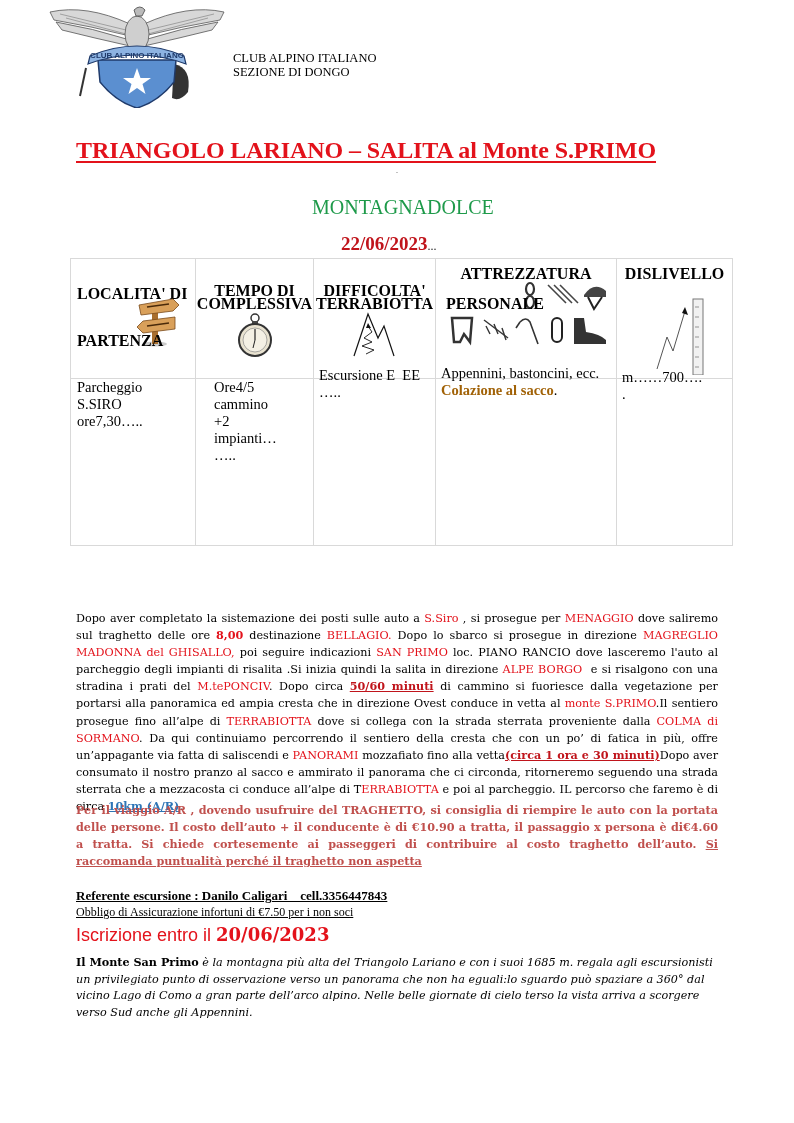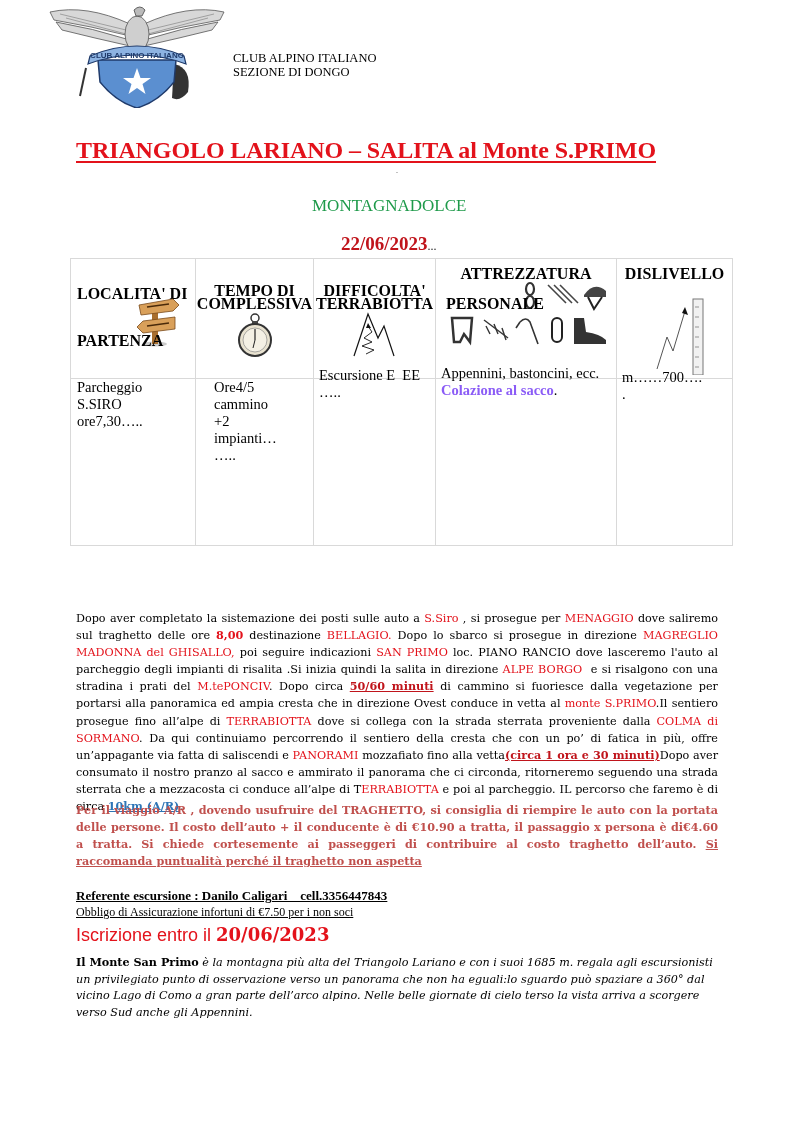--- a/index.html
+++ b/index.html
@@ -2,21 +2,21 @@
 <html><head>
 <meta charset="utf-8">
 <style>
   html, body { margin:0; padding:0; background:#ffffff; }
   body { width:794px; height:1123px; position:relative; overflow:hidden; font-family:"Liberation Serif", serif; color:#000; }
   .abs { position:absolute; }
   .logo { left:46px; top:2px; width:182px; height:106px; }
   .org { left:233px; top:51px; font-size:12.5px; line-height:14px; }
   .title { left:76px; top:137px; font-size:24px; font-weight:bold; color:#e3121b; text-decoration:underline; text-decoration-thickness:2px; text-underline-offset:3px; white-space:nowrap; letter-spacing:-0.1px; }
   .tiny-dot { left:396px; top:166px; font-size:8px; color:#333; }
-  .subtitle { left:312px; top:196px; font-size:17px; color:#1e9a4a; }
+  .subtitle { left:312px; top:196px; font-size:20px; color:#1e9a4a; }
   .date { left:341px; top:233px; font-size:19px; font-weight:bold; color:#c0141b; }
   .date .dots { font-weight:normal; color:#222; font-size:12px; }
 
   table.info { position:absolute; left:70px; top:258px; width:662px; border-collapse:collapse; table-layout:fixed; }
   table.info td { border:1px solid #d9d9d9; vertical-align:top; padding:0; position:relative; }
   .hrow td { height:119px; }
   .drow td { height:166px; vertical-align:middle; }
   .hlabel { font-weight:bold; font-size:16px; line-height:13px; text-align:center; }
   .dtext { font-size:14.5px; line-height:17px; }
 
@@ -187,21 +187,21 @@
     </td>
     <td>
       <div class="dtext" style="padding-left:5px;margin-top:-12px;">
         <div style="white-space:pre;">Escursione E  EE</div>
         <div>…..</div>
       </div>
     </td>
     <td>
       <div class="dtext" style="padding-left:5px;margin-top:-14px;">
         <div>Appennini, bastoncini, ecc.</div>
-        <div><b style="color:#8b5cf6;">Colazione al sacco</b><span>.</span></div>
+        <div><b style="color:#a16207;">Colazione al sacco</b><span>.</span></div>
       </div>
     </td>
     <td>
       <div class="dtext" style="padding-left:5px;margin-top:-10px;">
         <div>m……700….</div>
         <div>.</div>
       </div>
     </td>
   </tr>
 </tbody>

